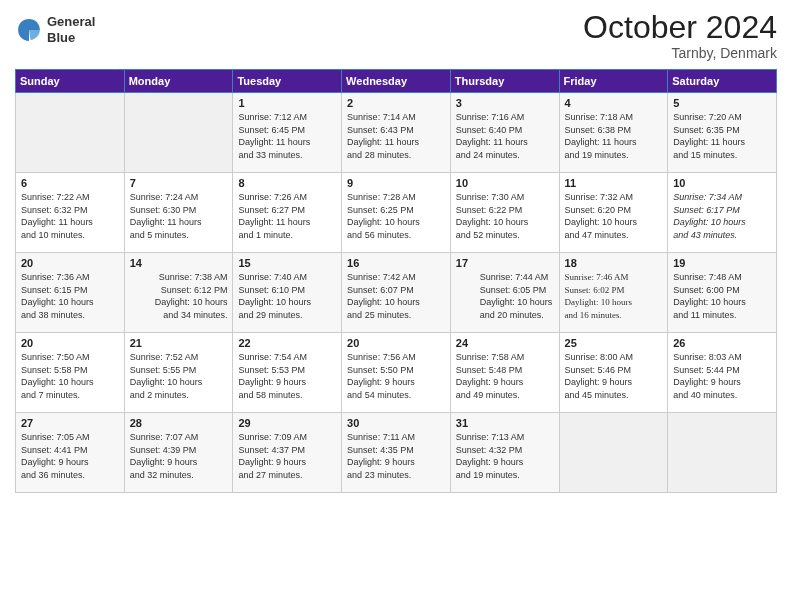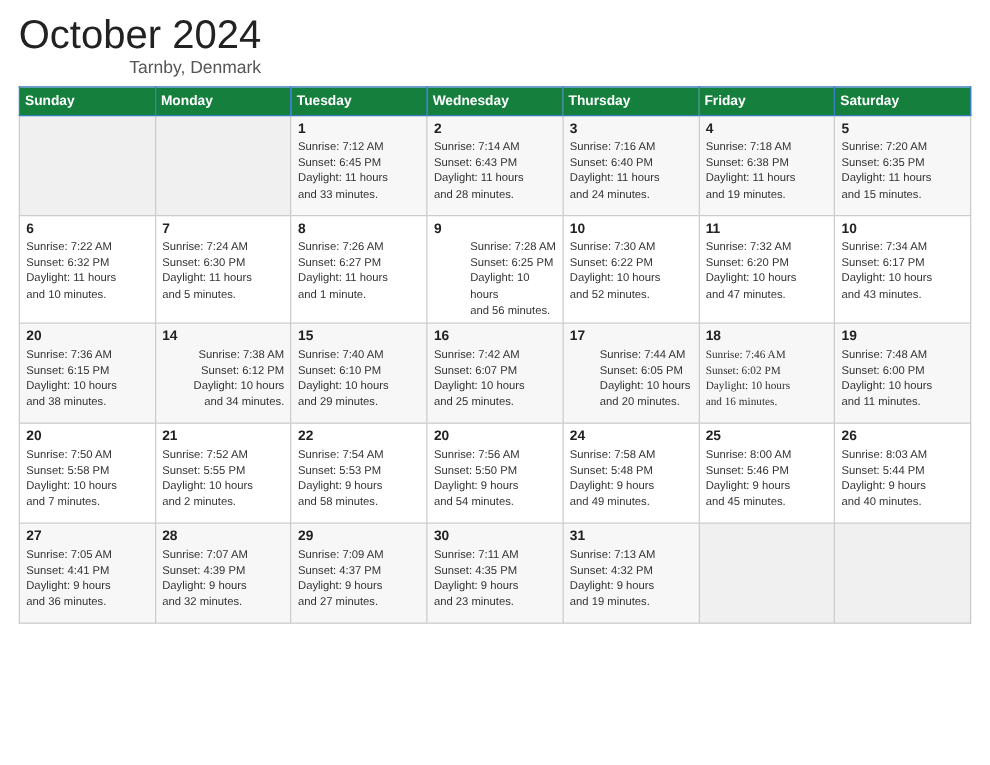--- a/index.html
+++ b/index.html
@@ -50,21 +50,21 @@
     .title-location {
       font-size: 14px;
       color: #555;
     }
     .calendar {
       width: 100%;
       border-collapse: collapse;
       border: 1px solid #ccc;
     }
     .calendar th {
-      background: #15803d;
+      background: #4c1d95;
       color: #fff;
       font-size: 11px;
       font-weight: bold;
       padding: 5px 4px;
       text-align: left;
       border: 1px solid #3a7fc1;
       width: calc(100% / 7);
     }
     .calendar td {
       vertical-align: top;
@@ -96,20 +96,31 @@
     }
     .empty {
       background: #f0f0f0 !important;
     }
   </style>
 </head>
 <body>
 
 <div class="page">
   <div class="header">
+    <div class="logo">
+      <svg class="logo-icon" viewBox="0 0 36 36" xmlns="http://www.w3.org/2000/svg">
+        <rect x="0" y="0" width="36" height="36" fill="white"></rect>
+        <path d="M18 4 C10 4 4 10 4 18 C4 26 10 32 18 32 L18 18 L32 18 C32 10 26 4 18 4Z" fill="#3a7fc1"></path>
+        <path d="M18 18 L32 18 C32 24 27 30 20 31Z" fill="#6db0e0"></path>
+      </svg>
+      <div class="logo-text">
+        <div>General</div>
+        <div>Blue</div>
+      </div>
+    </div>
     <div class="title-block">
       <div class="title-month">October 2024</div>
       <div class="title-location">Tarnby, Denmark</div>
     </div>
   </div>
 
   <table class="calendar">
     <thead>
       <tr>
       <th>Sunday</th>
@@ -178,42 +189,42 @@
           </td>
           <td>
             <span class="day-num">8</span>
             <div class="day-info" style="white-space: pre-line;">Sunrise: 7:26 AM
 Sunset: 6:27 PM
 Daylight: 11 hours
 and 1 minute.</div>
           </td>
           <td>
             <span class="day-num">9</span>
-            <div class="day-info" style="white-space: pre-line; margin-left: 29px;">Sunrise: 7:28 AM
+            <div class="day-info" style="white-space: pre-line;">Sunrise: 7:28 AM
 Sunset: 6:25 PM
 Daylight: 10 hours
 and 56 minutes.</div>
           </td>
           <td>
             <span class="day-num">10</span>
             <div class="day-info" style="white-space: pre-line;">Sunrise: 7:30 AM
 Sunset: 6:22 PM
 Daylight: 10 hours
 and 52 minutes.</div>
           </td>
           <td>
             <span class="day-num">11</span>
             <div class="day-info" style="white-space: pre-line;">Sunrise: 7:32 AM
 Sunset: 6:20 PM
 Daylight: 10 hours
 and 47 minutes.</div>
           </td>
           <td>
             <span class="day-num">10</span>
-            <div class="day-info" style="white-space: pre-line;">Sunrise: 7:34 AM
+            <div class="day-info" style="white-space: pre-line; font-style: italic;">Sunrise: 7:34 AM
 Sunset: 6:17 PM
 Daylight: 10 hours
 and 43 minutes.</div>
           </td>
         </tr>
         <tr>
           <td>
             <span class="day-num">20</span>
             <div class="day-info" style="white-space: pre-line;">Sunrise: 7:36 AM
 Sunset: 6:15 PM

